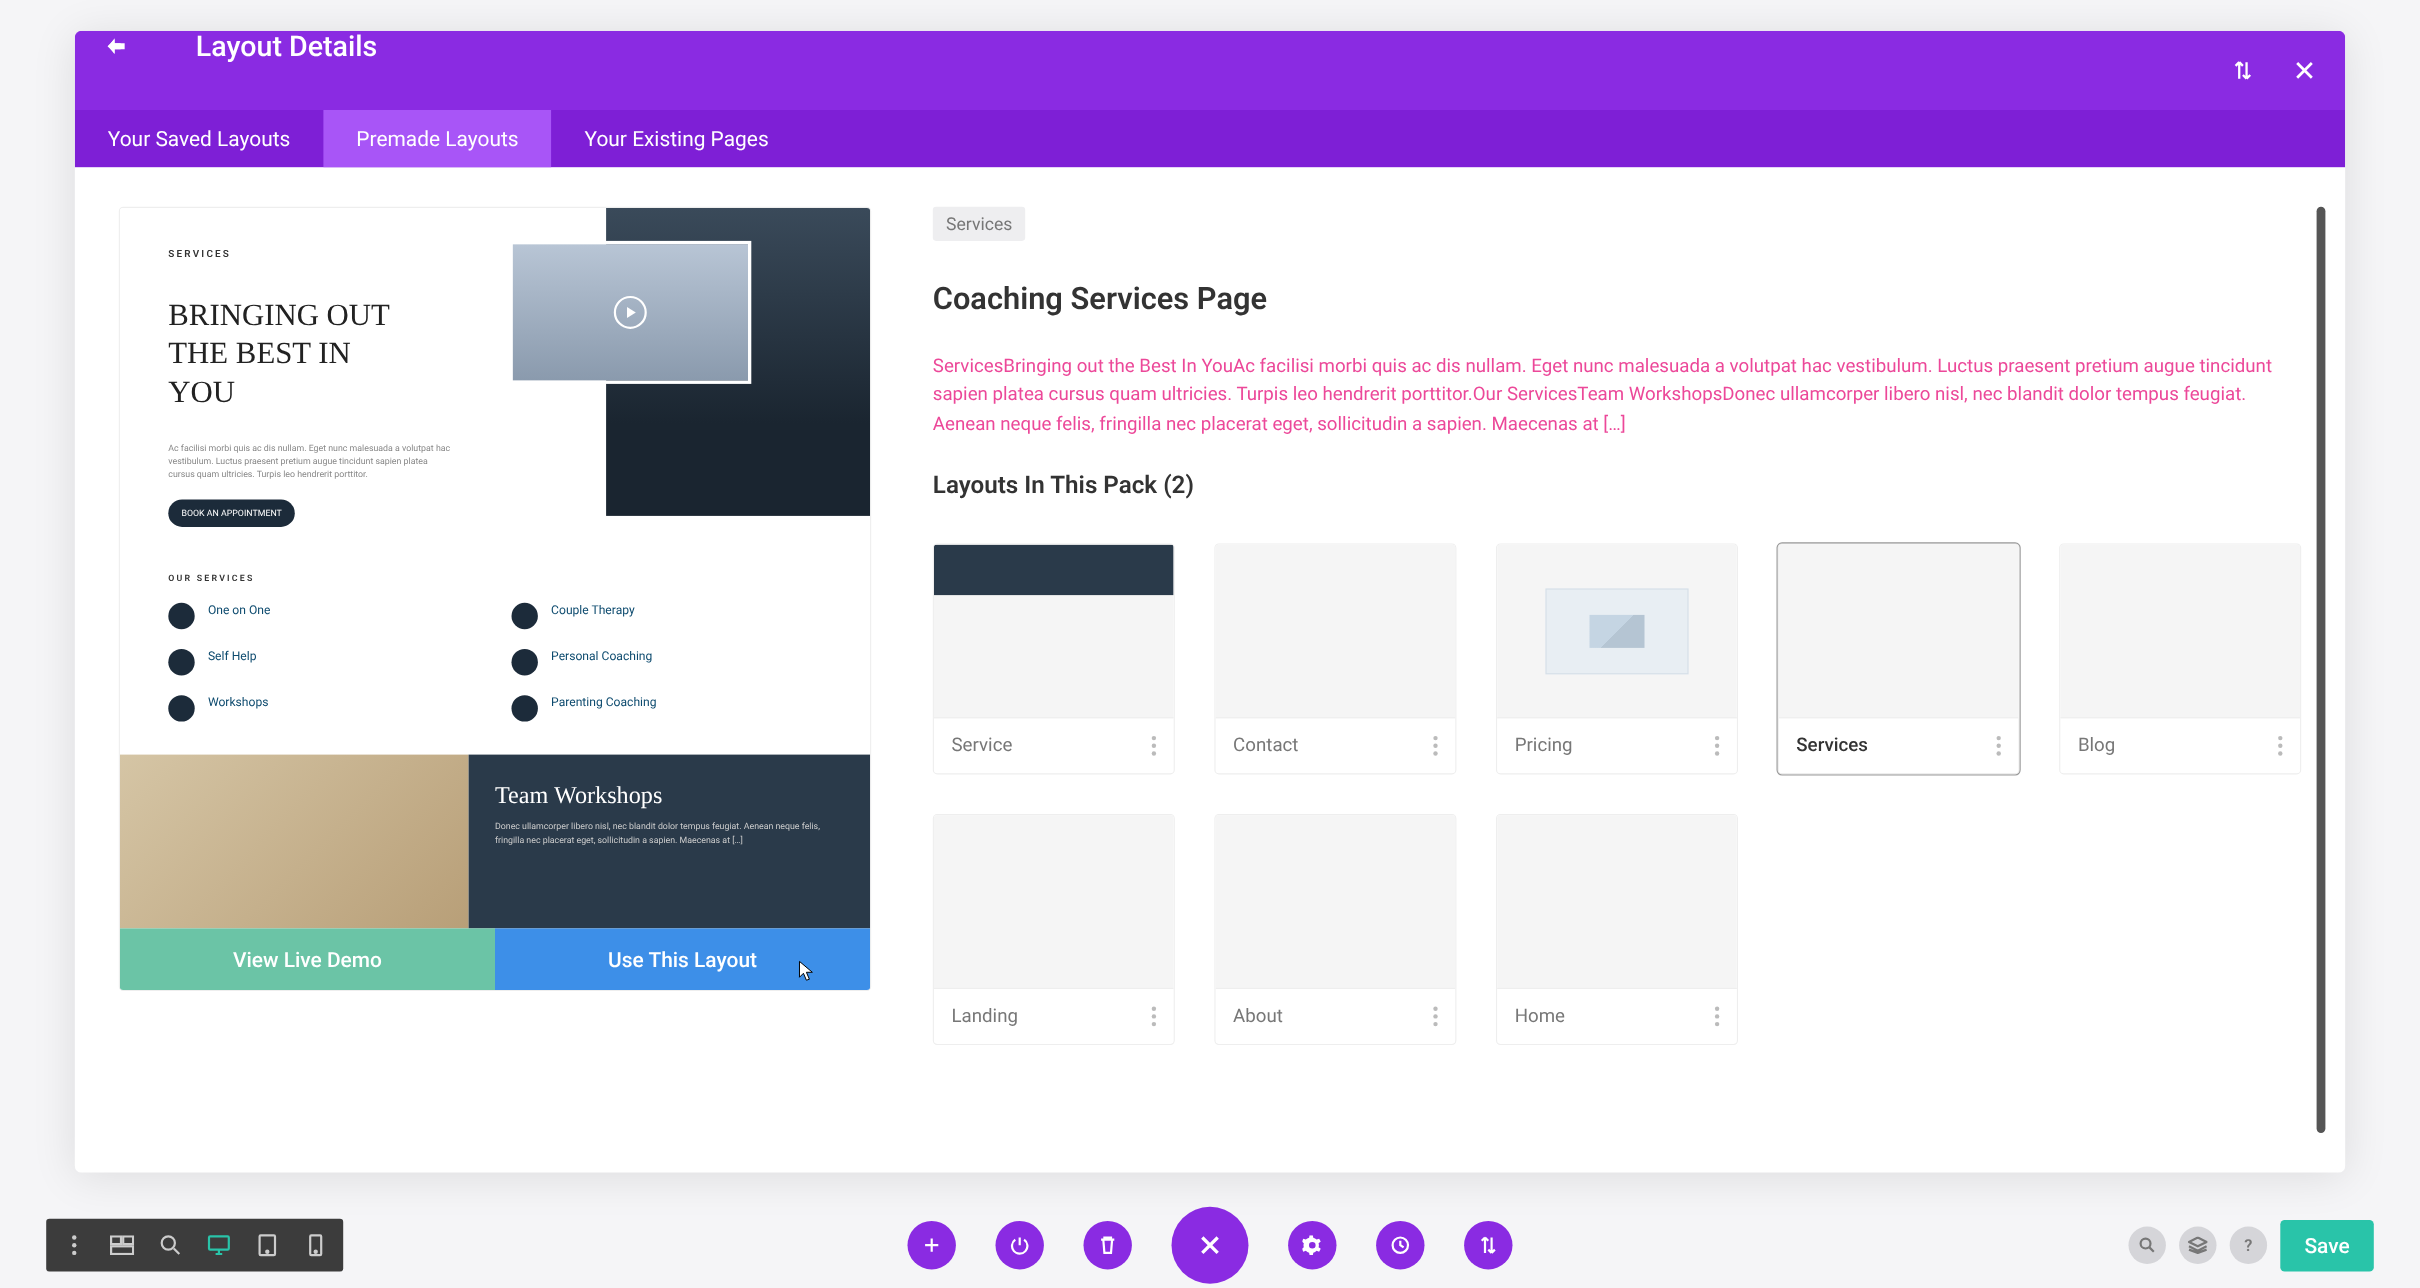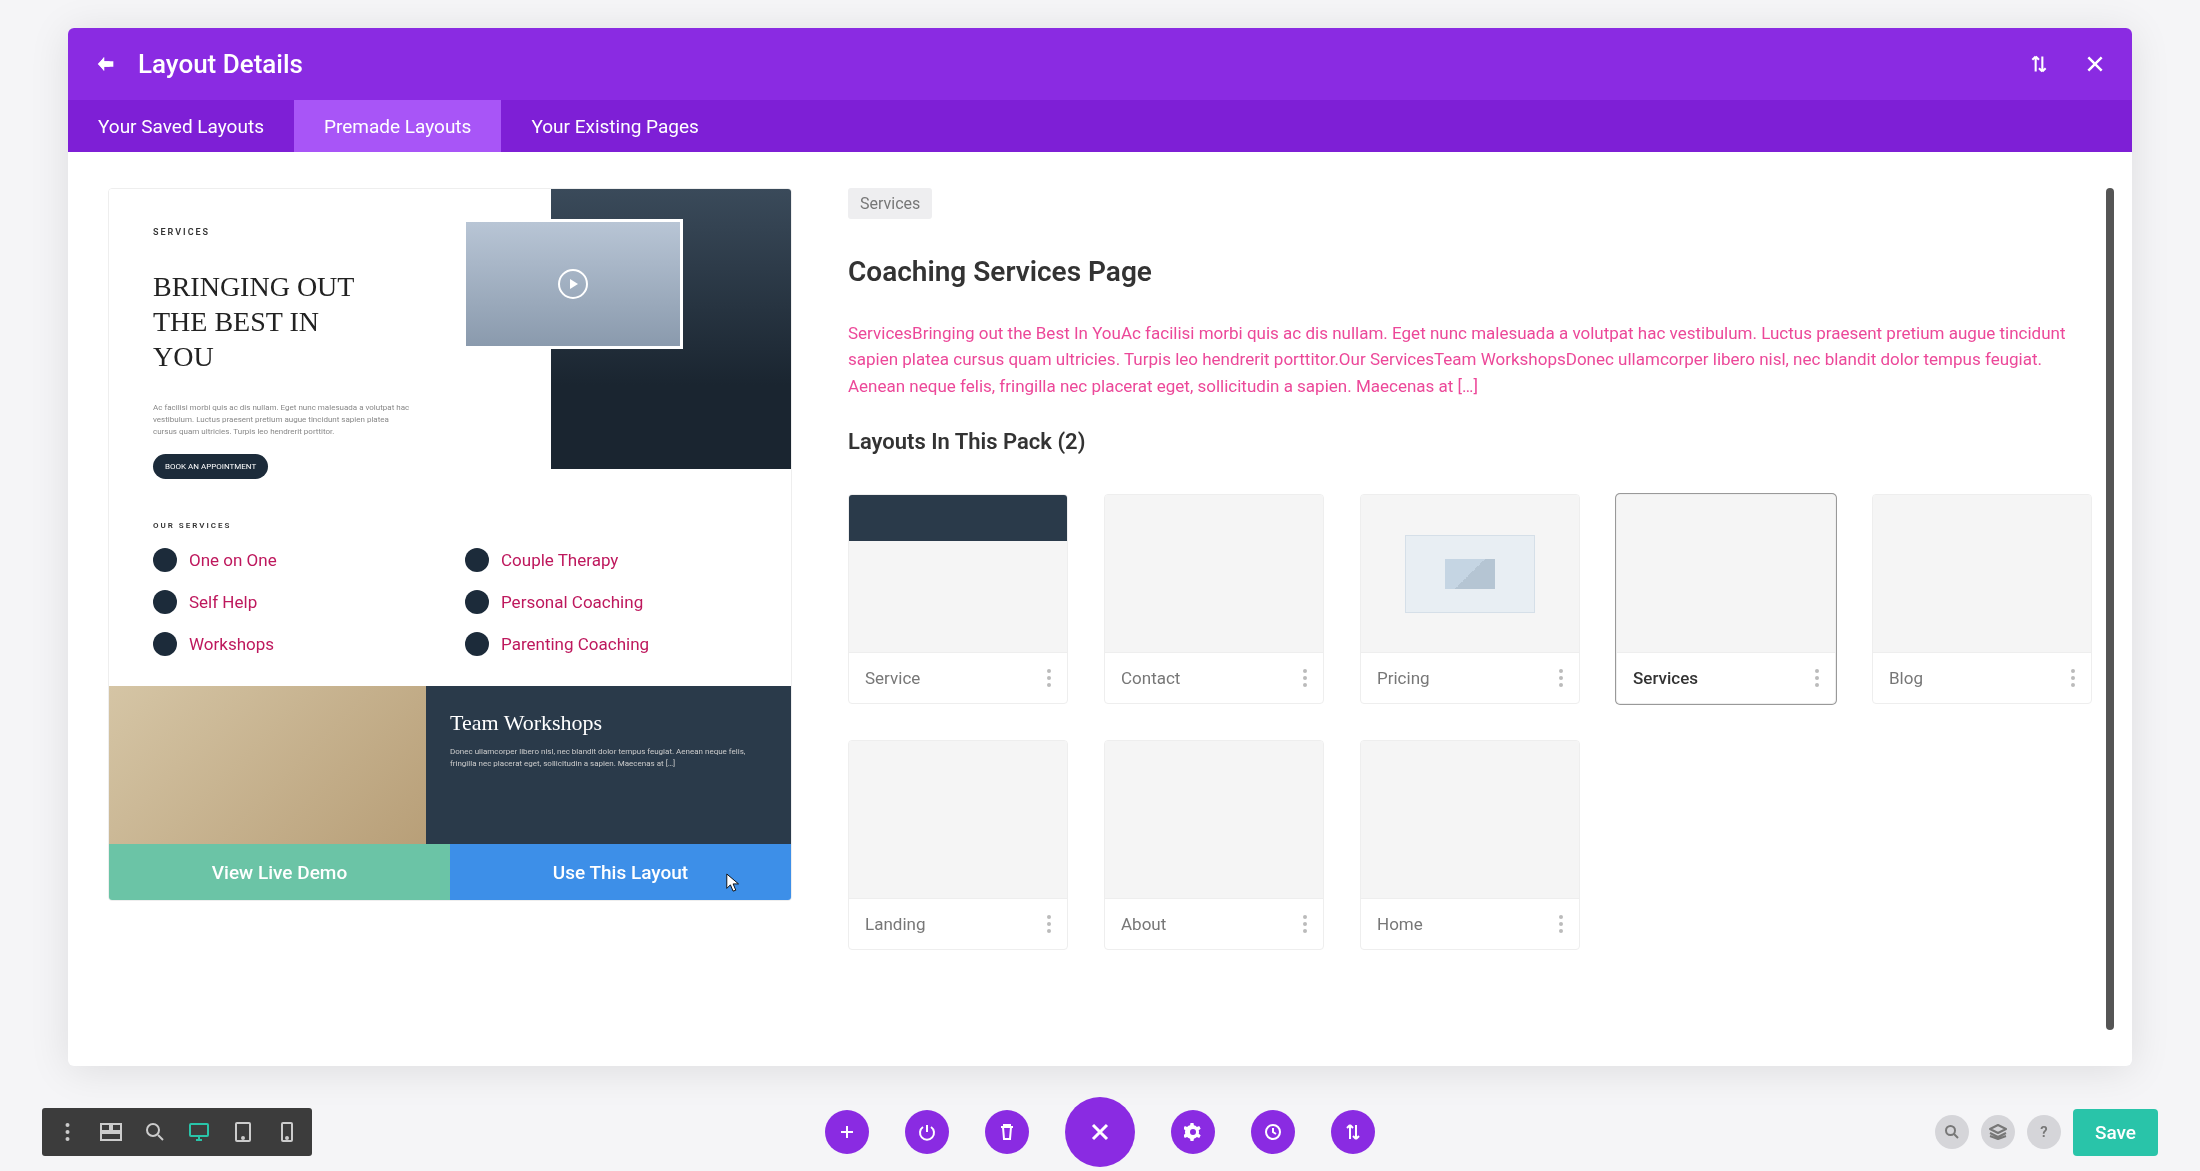--- a/index.html
+++ b/index.html
@@ -4,22 +4,22 @@
 <style>
 * { margin: 0; padding: 0; box-sizing: border-box; font-family: -apple-system, BlinkMacSystemFont, "Segoe UI", Roboto, sans-serif; }
 body { background: #f5f5f7; height: 100vh; overflow: hidden; }
 
 .modal {
   position: absolute; top: 28px; left: 68px; right: 68px; bottom: 105px;
   background: #fff; border-radius: 6px; overflow: hidden; display: flex; flex-direction: column;
   box-shadow: 0 4px 40px rgba(0,0,0,0.1);
 }
 .modal-header {
-  background: #8A2BE2; color: #fff; display: flex; align-items: center;
-  height: 72px; padding: 0 24px;
+  background: #8A2BE2; color: #fff; display: flex; 
+  height: 72px; padding: 0 24px; gap: 40px;
 }
 .back-arrow { width: 28px; height: 28px; cursor: pointer; display: flex; align-items: center; justify-content: center; }
 .modal-title { font-size: 26px; font-weight: 500; margin-left: 18px; }
 .header-actions { margin-left: auto; display: flex; gap: 30px; align-items: center; }
 .header-icon { width: 26px; height: 26px; cursor: pointer; display: flex; align-items: center; justify-content: center; }
 
 .tabs { background: #7E1FD6; display: flex; height: 52px; }
 .tab { padding: 0 30px; display: flex; align-items: center; color: #fff; font-size: 19px; cursor: pointer; }
 .tab.active { background: #A855F7; }
 
@@ -35,21 +35,21 @@
 .preview-hero .appt-btn { background: #1c2b3a; color: #fff; font-size: 8px; padding: 8px 12px; border-radius: 18px; display: inline-block; margin-top: 16px; }
 .hero-imgs { position: absolute; right: 0; top: 0; width: 320px; height: 280px; }
 .hero-bg-img { position: absolute; top: 0; right: 0; width: 240px; height: 280px; background: linear-gradient(180deg,#3a4a5a 0%,#1a2530 70%); }
 .hero-fg-img { position: absolute; top: 30px; right: 108px; width: 220px; height: 130px; background: linear-gradient(180deg,#b8c5d5 0%,#8a9aad 100%); border: 3px solid #fff; display: flex; align-items: center; justify-content: center; }
 .play-btn { width: 30px; height: 30px; border: 2px solid #fff; border-radius: 50%; display: flex; align-items: center; justify-content: center; }
 .play-btn::after { content: ''; width: 0; height: 0; border-left: 8px solid #fff; border-top: 5px solid transparent; border-bottom: 5px solid transparent; margin-left: 2px; }
 
 .services-section { padding: 20px 44px 30px; background: #fff; }
 .services-section .tag { font-size: 8px; letter-spacing: 2px; color: #333; font-weight: 600; }
 .services-grid { display: grid; grid-template-columns: 1fr 1fr; gap: 18px 30px; margin-top: 18px; }
-.service-item { display: flex; align-items: center; gap: 12px; font-size: 17px; color: #be185d; }
+.service-item { display: flex; gap: 12px; font-size: 11px; color: #0c4a6e; }
 .service-icon { width: 24px; height: 24px; background: #1c2b3a; border-radius: 50%; flex-shrink: 0; display: flex; align-items: center; justify-content: center; }
 
 .workshops-row { display: flex; height: 158px; }
 .workshops-img { flex: 1; background: linear-gradient(135deg,#d5c5a5,#b89f78); }
 .workshops-text { flex: 1; background: #2a3a4a; color: #fff; padding: 24px; }
 .workshops-text h3 { font-family: Georgia, serif; font-size: 22px; font-weight: 400; line-height: 1.2; }
 .workshops-text p { font-size: 8px; margin-top: 10px; line-height: 1.5; color: #ccc; }
 
 .preview-actions { display: flex; }
 .preview-actions button { flex: 1; height: 56px; border: none; font-size: 19px; font-weight: 500; cursor: pointer; color: #fff; }

